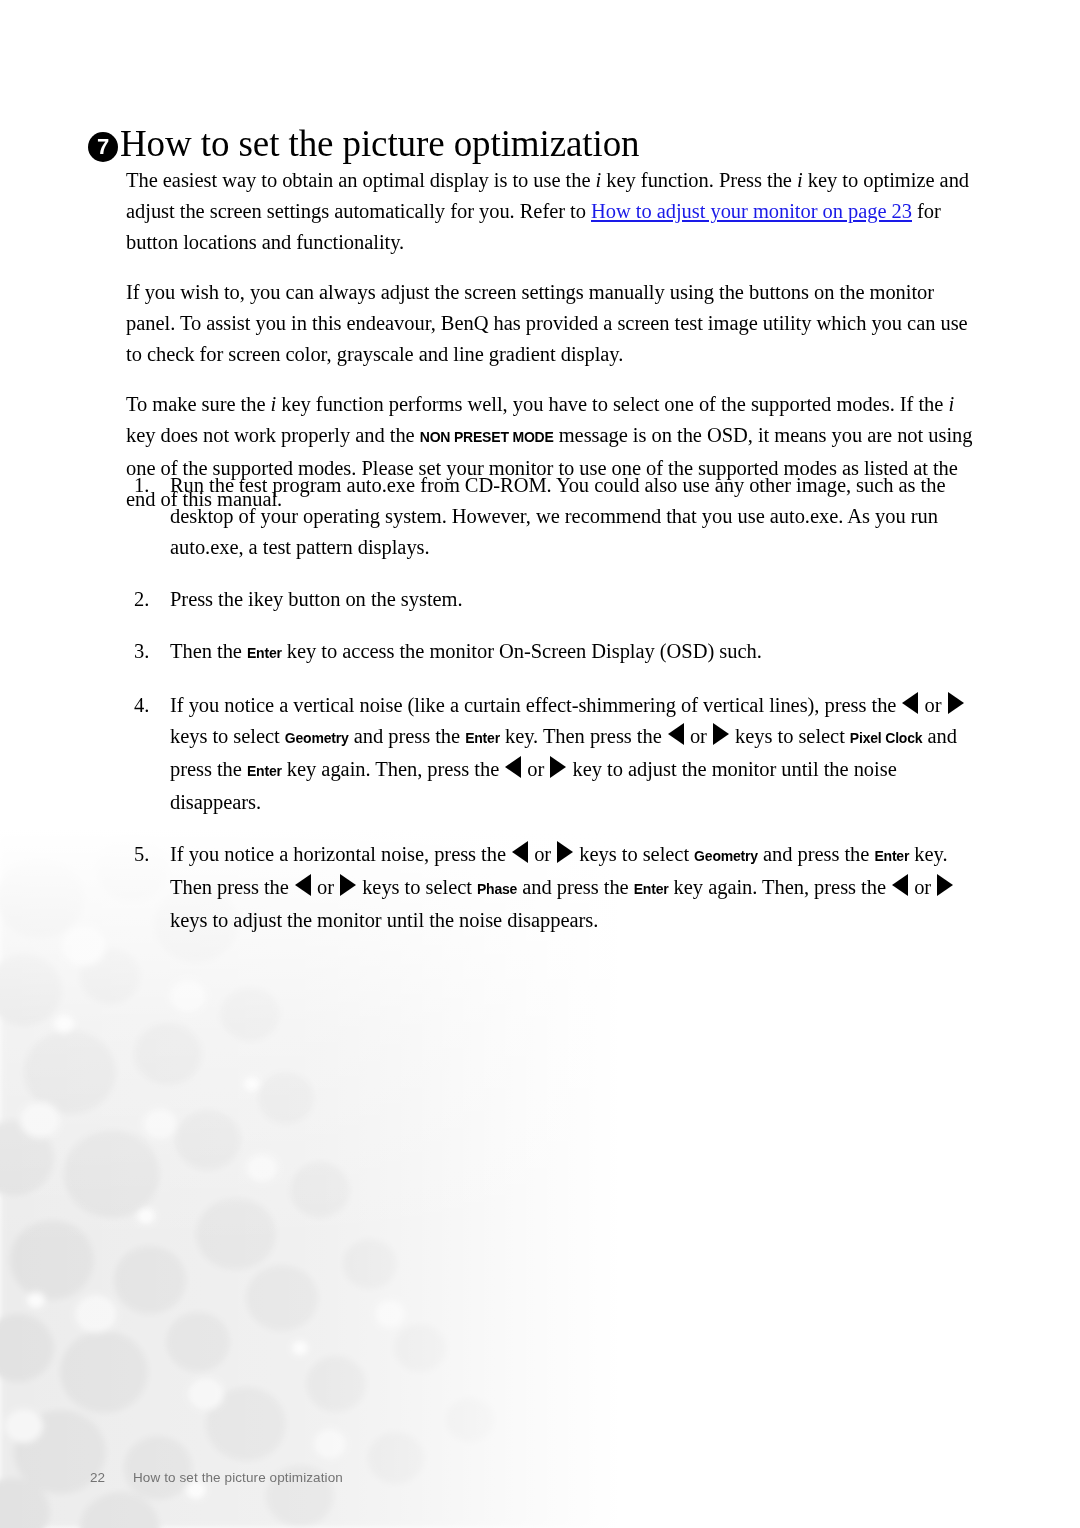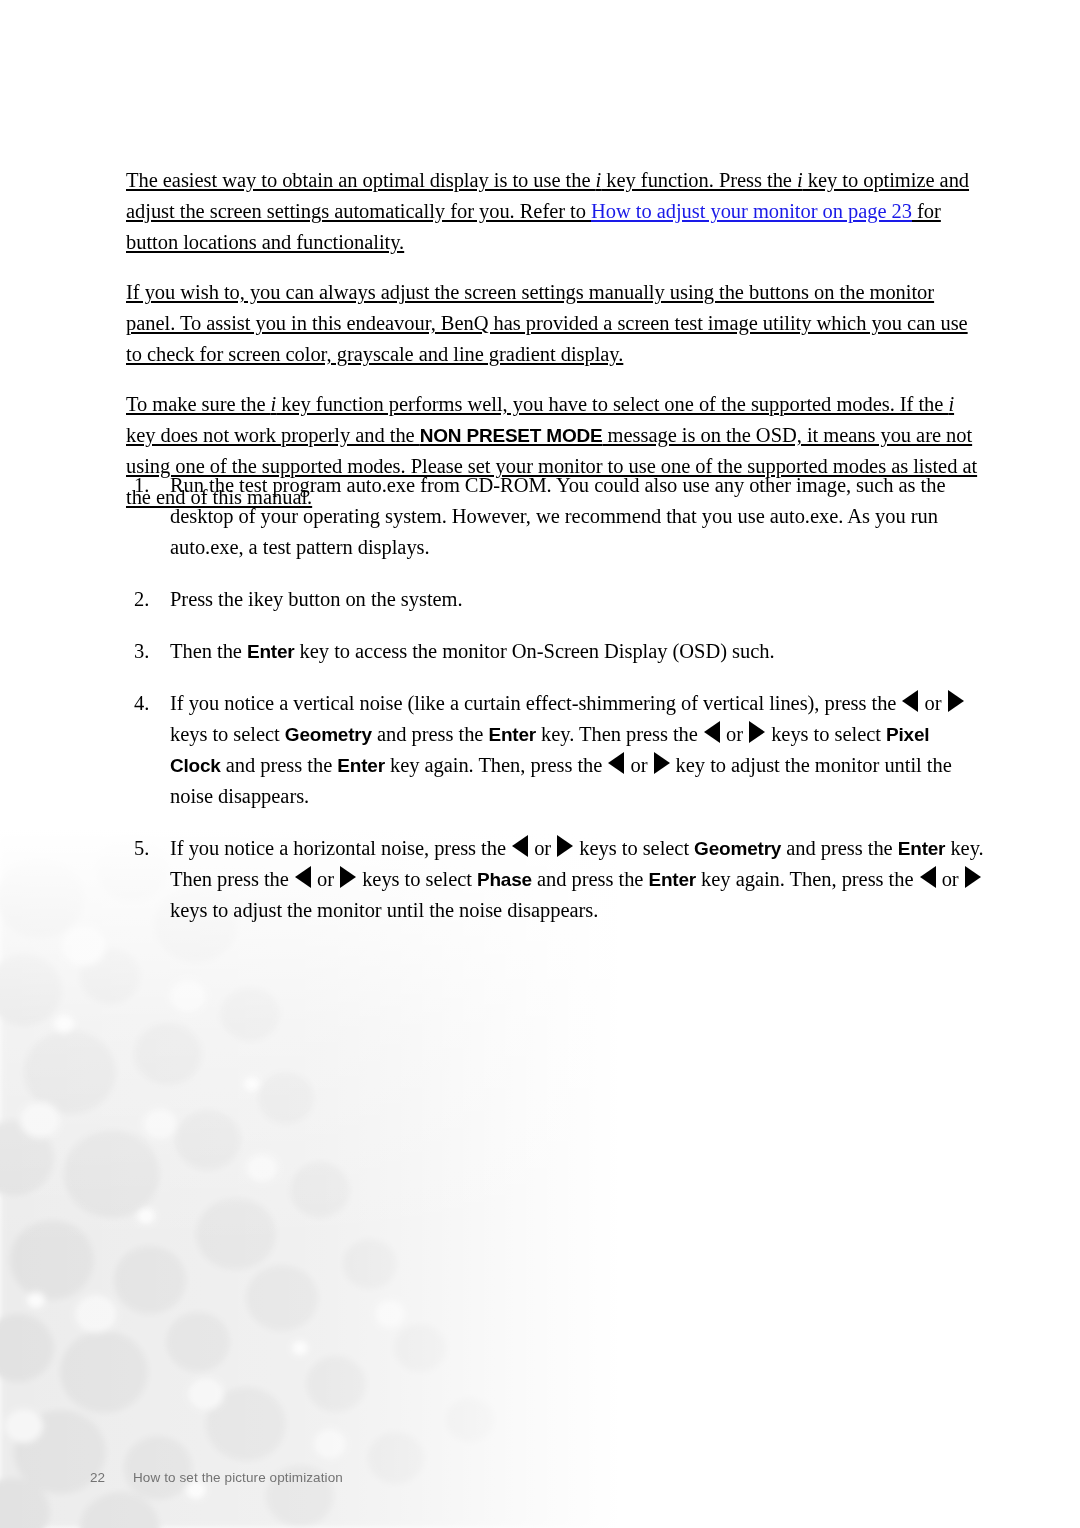--- a/index.html
+++ b/index.html
@@ -69,34 +69,33 @@
     top: 165px;
     width: 855px;
   }
 
   p.para {
     margin: 0 0 19px 0;
     font-size: 20.5px;
     line-height: 31px;
     text-align: left;
     letter-spacing: -0.05px;
-    text-decoration: underline;
   }
   p.para:last-child { margin-bottom: 0; }
 
   .lnk {
     color: #1a1ae8;
     text-decoration: underline;
     text-underline-offset: 2px;
   }
   .it { font-style: italic; }
   .bsans {
     font-family: "Liberation Sans", "DejaVu Sans", sans-serif;
     font-weight: bold;
-    font-size: 19px;
+    font-size: 14px;
     letter-spacing: -0.2px;
   }
 
   ol#steps {
     position: absolute;
     left: 126px;
     top: 470px;
     width: 858px;
     margin: 0;
     padding: 0;
@@ -232,20 +231,23 @@
         <ellipse cx="300" cy="520" rx="8" ry="7"></ellipse>
       </g>
     </g>
     <rect x="0" y="0" width="620" height="700" fill="url(#fadeR)"></rect>
     <rect x="0" y="0" width="620" height="700" fill="url(#fadeT)"></rect>
   </svg>
 </div>
 
 <div id="page">
 
+  <h1 id="chapter-title">
+    <span class="badge-num">7</span><span>How to set the picture optimization</span>
+  </h1>
 
   <div id="body-copy">
 
     <p class="para"><span>The easiest way to obtain an optimal display is to use the </span><span class="it">i</span><span> key function. Press the </span><span class="it">i</span><span> key to optimize and adjust the screen settings automatically for you. Refer to </span><a class="lnk" href="#">How to adjust your monitor on page 23</a><span> for button locations and functionality.</span></p>
 
     <p class="para">If you wish to, you can always adjust the screen settings manually using the buttons on the monitor panel. To assist you in this endeavour, BenQ has provided a screen test image utility which you can use to check for screen color, grayscale and line gradient display.</p>
 
     <p class="para"><span>To make sure the </span><span class="it">i</span><span> key function performs well, you have to select one of the supported modes. If the </span><span class="it">i</span><span> key does not work properly and the </span><span class="bsans">NON PRESET MODE</span><span> message is on the OSD, it means you are not using one of the supported modes. Please set your monitor to use one of the supported modes as listed at the end of this manual.</span></p>
   </div>
 

